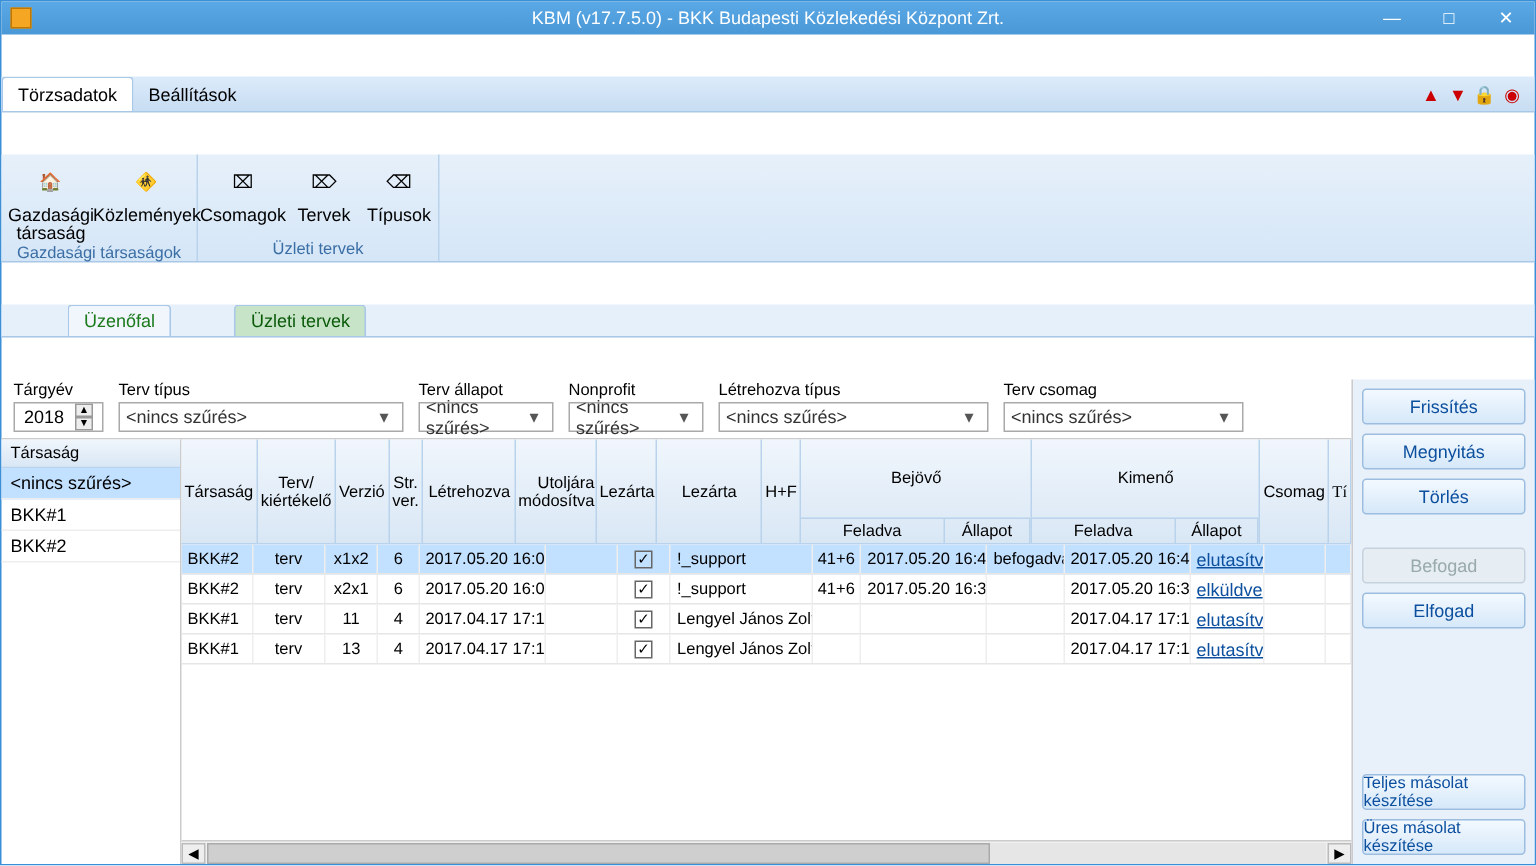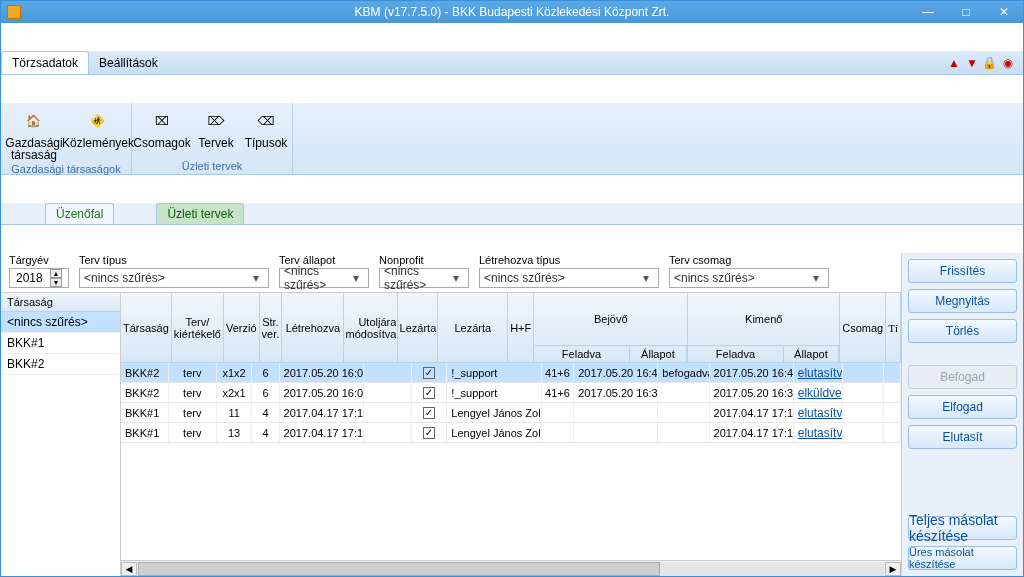--- a/index.html
+++ b/index.html
@@ -334,20 +334,19 @@
       </div>
     </div>
 
     <div class="rightpanel">
       <div class="rbutton">Frissítés</div>
       <div class="rbutton">Megnyitás</div>
       <div class="rbutton">Törlés</div>
       <div style="height:10px"></div>
       <div class="rbutton disabled">Befogad</div>
       <div class="rbutton">Elfogad</div>
-      <div class="rbutton">Elutasít</div>
       <div style="height:6px"></div>
       <div class="rgap"></div>
-      <div class="rbutton" style="font-size:14px">Teljes másolat készítése</div>
+      <div class="rbutton" style="font-size:11px">Teljes másolat készítése</div>
       <div class="rbutton" style="font-size:11px">Üres másolat készítése</div>
     </div>
   </div>
 </div>
 
 </body></html>

